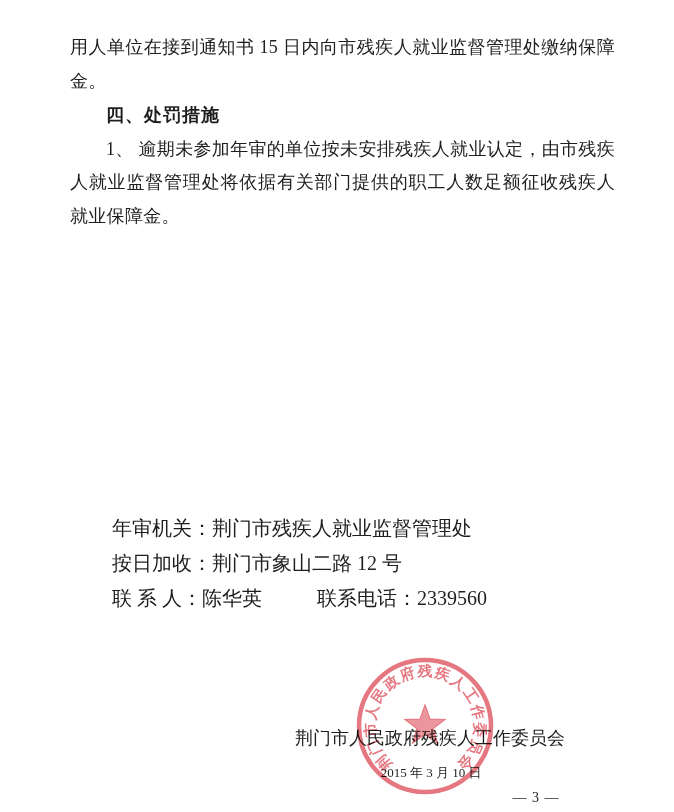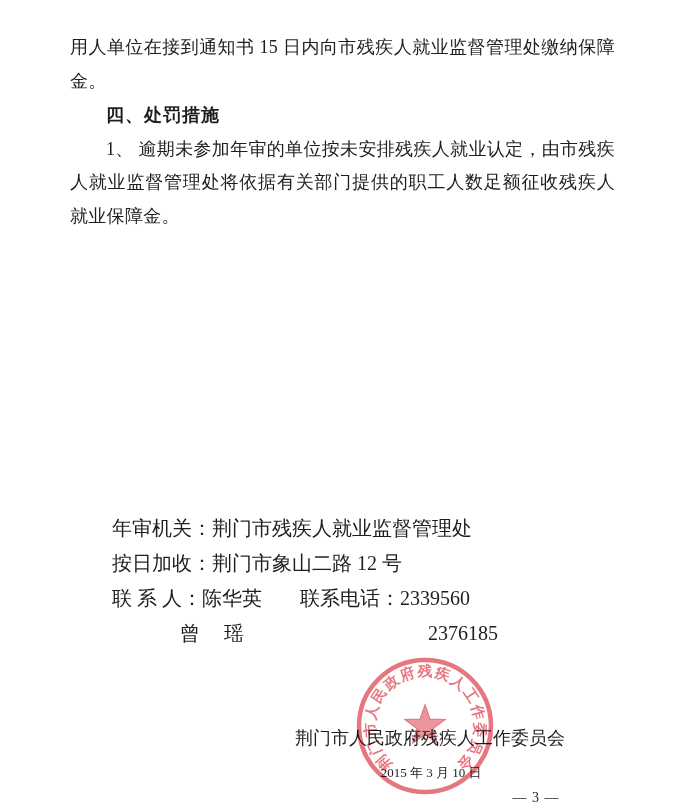--- a/index.html
+++ b/index.html
@@ -43,21 +43,21 @@
   .contact {
     position: absolute;
     left: 112px;
     top: 511px;
     width: 480px;
     font-size: 20px;
     line-height: 35px;
   }
   .c-row { position: relative; height: 35px; white-space: nowrap; }
   .c-abs { position: absolute; top: 0; }
-  .phone1 { left: 188px; }
+  .phone1 { left: 205px; }
   .person2 { left: 68px; letter-spacing: 2px; }
   .phone2 { left: 316px; }
 
   
   .sig-org {
     position: absolute;
     left: 295px;
     top: 727px;
     width: 280px;
     font-size: 18px;
@@ -120,24 +120,20 @@
     <div class="c-row">
       <span>年审机关：</span><span>荆门市残疾人就业监督管理处</span>
     </div>
     <div class="c-row">
       <span>按日加收：</span><span>荆门市象山二路 12 号</span>
     </div>
     <div class="c-row">
       <span>联 系 人：</span><span>陈华英</span>
       <span class="c-abs phone1"><span>联系电话：</span><span>2339560</span></span>
     </div>
-    <div class="c-row">
-      <span class="c-abs person2">曾　瑶</span>
-      <span class="c-abs phone2">2376185</span>
-    </div>
   </div>
 
   <div class="sig-org">荆门市人民政府残疾人工作委员会</div>
   <div class="sig-date">2015 年 3 月 10 日</div>
 
   <svg class="seal" viewBox="0 0 146 146" xmlns="http://www.w3.org/2000/svg">
     <defs>
       <path id="sealArc" d="M 40.86,111.3 A 50,50 0 1 1 105.14,111.3" fill="none"></path>
     </defs>
     <circle cx="73" cy="73" r="66" fill="none" stroke-width="4.5" stroke="#e05965"></circle>

